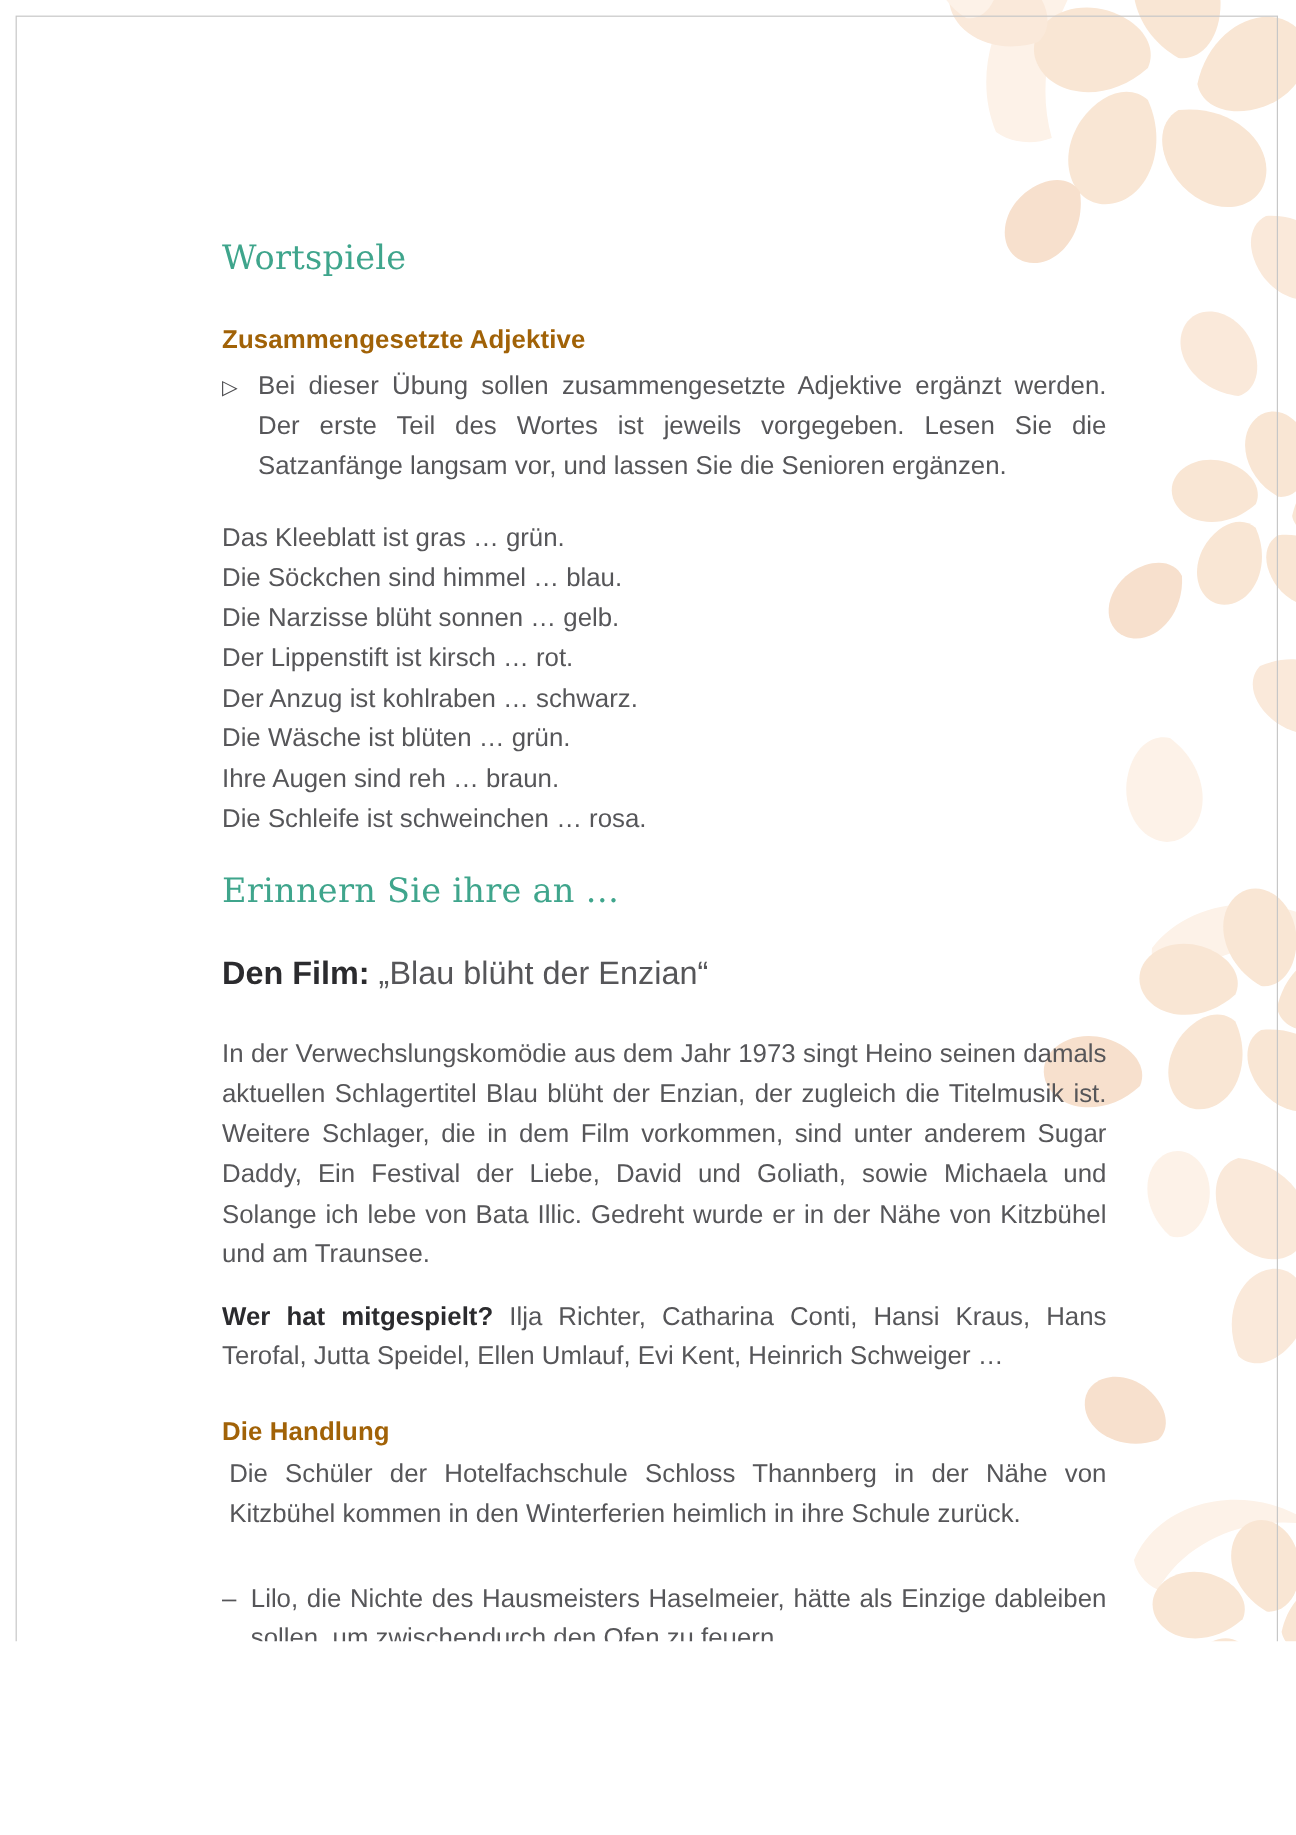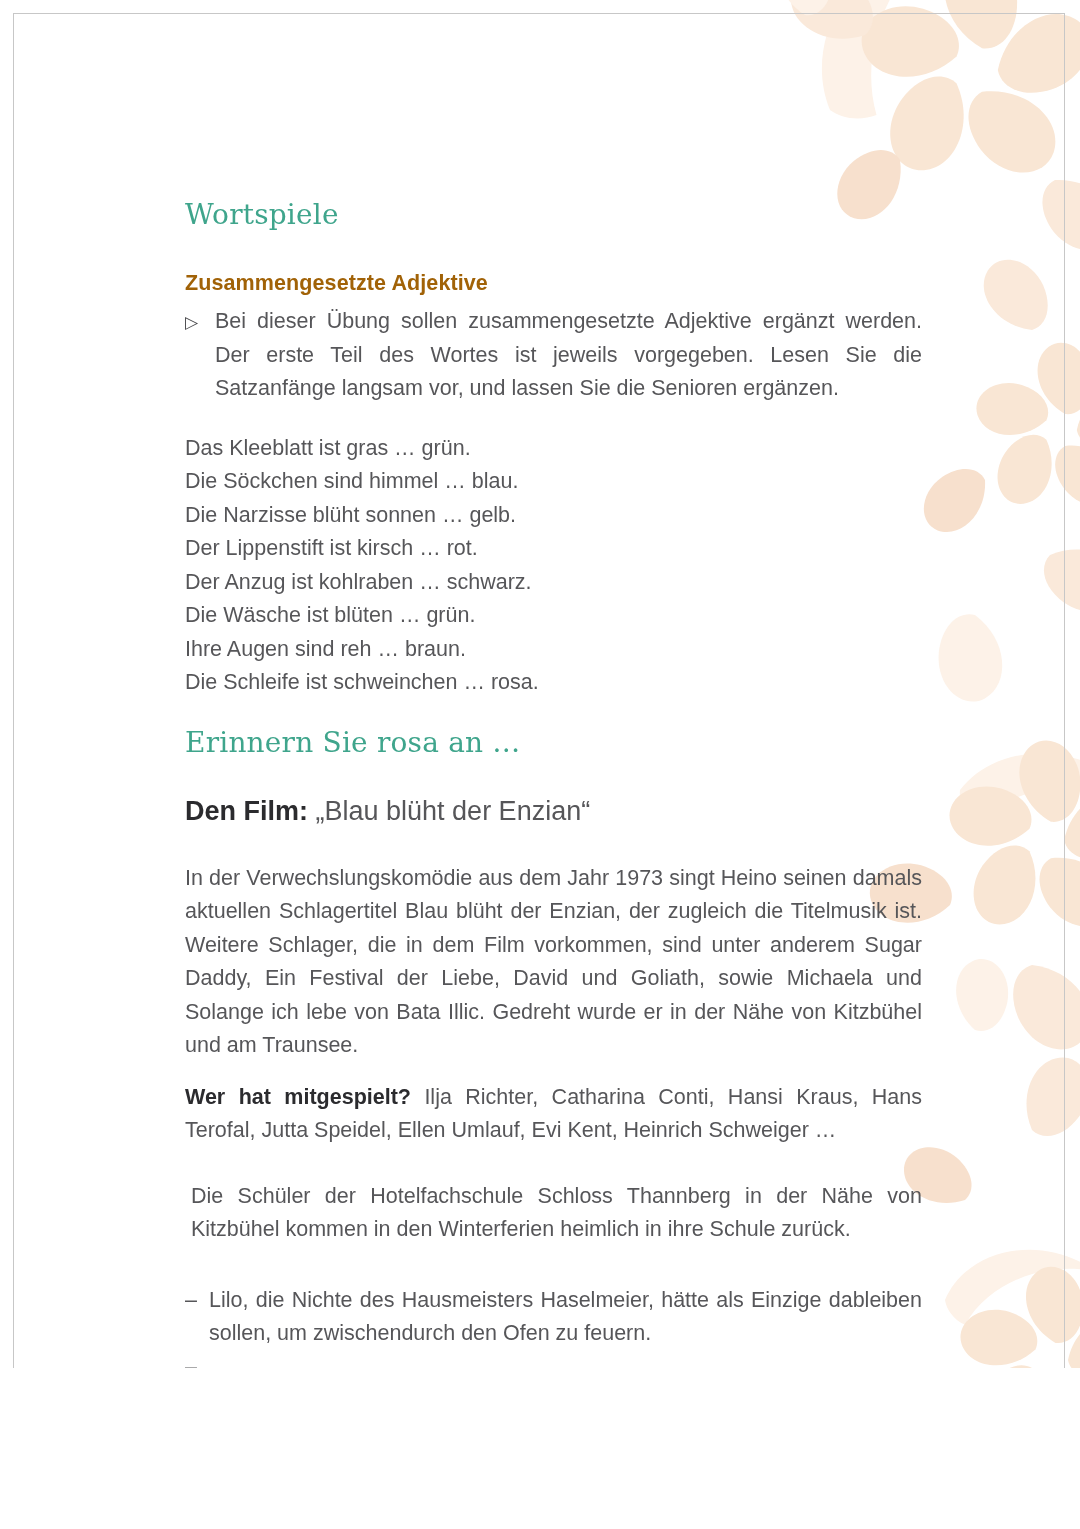--- a/index.html
+++ b/index.html
@@ -157,32 +157,33 @@
         <span>Die Wäsche ist blüten … </span><span class="ex-answer">grün.</span>
       </div>
       <div class="ex-line">
         <span>Ihre Augen sind reh … </span><span class="ex-answer">braun.</span>
       </div>
       <div class="ex-line">
         <span>Die Schleife ist schweinchen … </span><span class="ex-answer">rosa.</span>
       </div>
     </div>
 
-    <h1 class="teal second">Erinnern Sie rosa an …</h1>
+    <h1 class="teal second">Erinnern Sie ihre an …</h1>
 
     <div class="film-line">
       <span class="inline-label">Den Film: </span><span>„Blau blüht der Enzian“</span>
     </div>
 
     <p class="para film-desc">In der Verwechslungskomödie aus dem Jahr 1973 singt Heino seinen damals aktuellen Schlagertitel Blau blüht der Enzian, der zugleich die Titelmusik ist. Wei­tere Schlager, die in dem Film vorkommen, sind unter anderem Sugar Daddy, Ein Festival der Liebe, David und Goliath, sowie Michaela und Solange ich lebe von Bata Illic. Gedreht wurde er in der Nähe von Kitzbühel und am Traunsee.</p>
 
     <p class="para cast">
       <span class="inline-label">Wer hat mitgespielt? </span><span>Ilja Richter, Catharina Conti, Hansi Kraus, Hans Terofal, Jutta Speidel, Ellen Umlauf, Evi Kent, Heinrich Schweiger …</span>
     </p>
 
+    <div class="subhead plot-label">Die Handlung</div>
 
     <p class="para plot-intro">Die Schüler der Hotelfachschule Schloss Thannberg in der Nähe von Kitzbühel kommen in den Winterferien heimlich in ihre Schule zurück.</p>
 
     <div class="bullets">
       <div class="bullet">
         <span class="dash">–</span>
         <span>Lilo, die Nichte des Hausmeisters Haselmeier, hätte als Einzige dableiben sol­len, um zwischendurch den Ofen zu feuern.</span>
       </div>
       <div class="bullet">
         <span class="dash">–</span>

